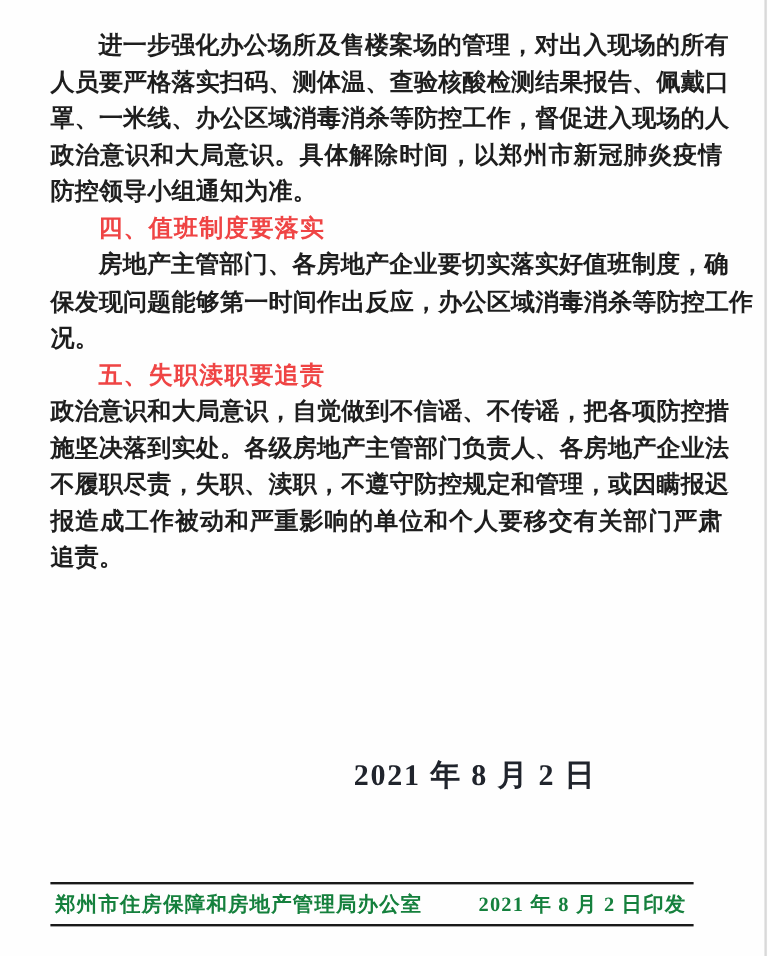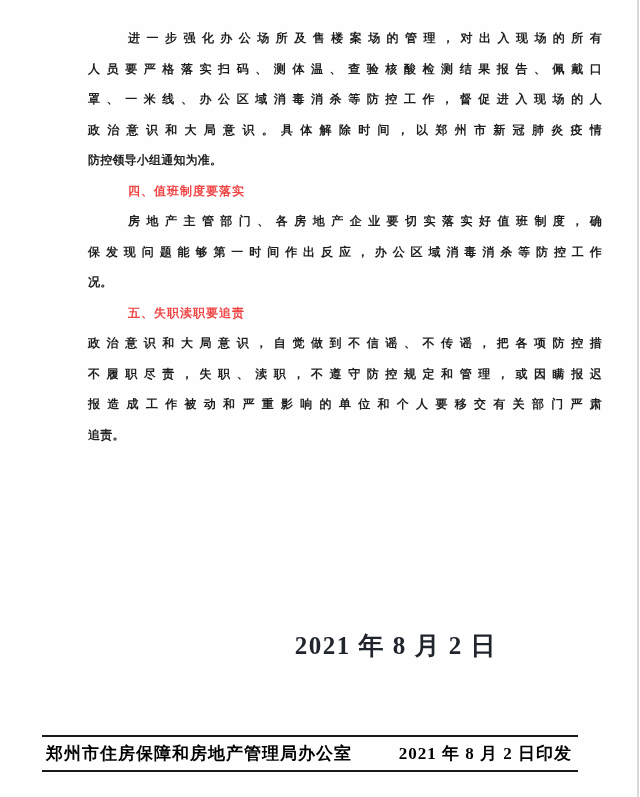--- a/index.html
+++ b/index.html
@@ -18,26 +18,25 @@
   }
   .content {
     position: absolute;
     left: 42px;
     top: 23px;
     width: 560px;
   }
   .line {
     height: 30.5px;
     line-height: 30.5px;
-    font-size: 12px;
+    font-size: 20px;
     font-weight: 600;
     letter-spacing: 0.2px;
     text-align: justify;
     white-space: nowrap;
-    margin-left: 46px;
   }
   .line.j {
     text-align-last: justify;
     -moz-text-align-last: justify;
   }
   .line.indent {
     padding-left: 40px;
   }
   .line.head {
     font-family: "Liberation Sans", "DejaVu Sans", sans-serif;
@@ -61,21 +60,21 @@
     width: 536px;
     height: 33px;
     border-top: 2.5px solid #1a1a1a;
     border-bottom: 2.5px solid #1a1a1a;
     display: flex;
     justify-content: space-between;
     align-items: center;
     font-size: 17px;
     font-weight: 600;
     letter-spacing: 1px;
-    color: #000000;
+    color: #15803d;
   }
   .footer-office { padding-left: 4px; }
   .footer-printed { padding-right: 6px; }
   .scan-edge {
     position: absolute;
     top: 0;
     right: 1px;
     width: 2px;
     height: 100%;
     background: #d9d9d9;
@@ -95,20 +94,21 @@
 
     <div class="line head indent">四、值班制度要落实</div>
 
     <div class="line j indent">房地产主管部门、各房地产企业要切实落实好值班制度，确</div>
     <div class="line j">保发现问题能够第一时间作出反应，办公区域消毒消杀等防控工作</div>
     <div class="line">况。</div>
 
     <div class="line head indent">五、失职渎职要追责</div>
 
     <div class="line j">政治意识和大局意识，自觉做到不信谣、不传谣，把各项防控措</div>
+    <div class="line j">施坚决落到实处。各级房地产主管部门负责人、各房地产企业法</div>
     <div class="line j">不履职尽责，失职、渎职，不遵守防控规定和管理，或因瞒报迟</div>
     <div class="line j">报造成工作被动和严重影响的单位和个人要移交有关部门严肃</div>
     <div class="line">追责。</div>
   </div>
 
   <div class="date-line">2021 年 8 月 2 日</div>
 
   <div class="footer-bar">
     <span class="footer-office">郑州市住房保障和房地产管理局办公室</span>
     <span class="footer-printed">2021 年 8 月 2 日印发</span>

